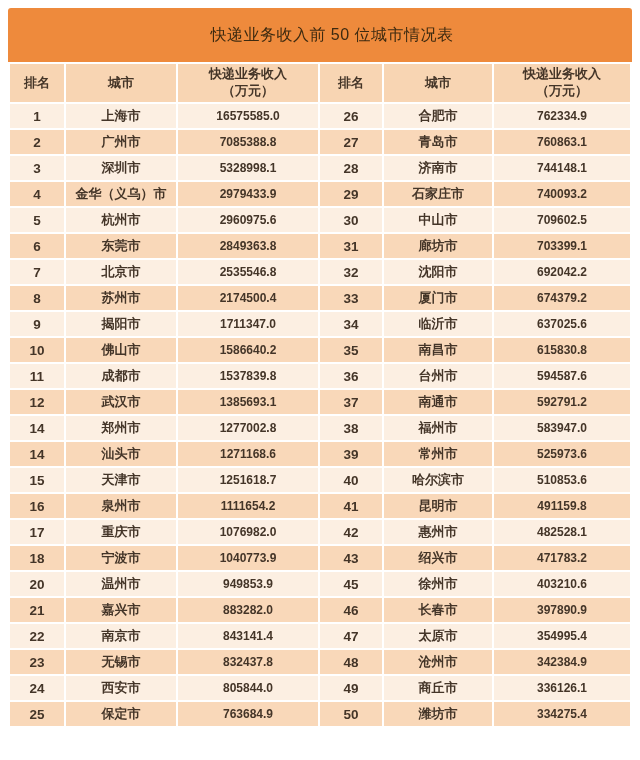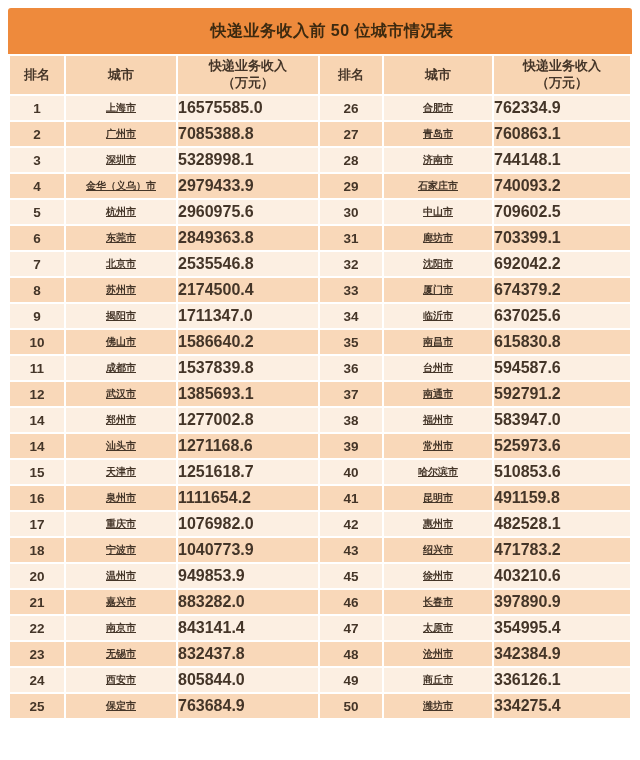--- a/index.html
+++ b/index.html
@@ -14,28 +14,28 @@
     overflow: hidden;
   }
   .page {
     box-sizing: border-box;
     width: 640px;
     height: 760px;
     padding: 8px;
     background: var(--background, #ffffff);
   }
   .title-bar {
-    height: 46px;
+    height: 54px;
     background: var(--title-bar, #ee8a3c);
     border-radius: 3px 3px 0 0;
     display: flex;
     align-items: center;
     justify-content: center;
     font-size: 16px;
-    font-weight: 700;
+    font-weight: 400;
     letter-spacing: 0.5px;
     color: var(--title-text, #3d2a10);
     padding-left: 24px;
   }
   table.rank-table {
     width: 624px;
     table-layout: fixed;
     border-collapse: separate;
     border-spacing: 2px;
   }
@@ -61,28 +61,27 @@
   }
   tbody tr:nth-child(odd) td { background: var(--row-light, #fcefe2); }
   tbody tr:nth-child(even) td { background: var(--row-peach, #f9d8b9); }
   td.rank {
     text-align: center;
     font-size: 13.5px;
     font-weight: 600;
   }
   td.city {
     text-align: center;
-    font-size: 10px;
+    font-size: 13px;
     font-weight: 700;
-    text-decoration: underline;
   }
   td.revenue {
-    text-align: left;
+    text-align: center;
     padding-right: 10px;
-    font-size: 16px;
+    font-size: 12px;
     font-weight: 600;
   }
 </style>
 </head>
 <body>
 
 <div class="page">
   <div class="title-bar">快递业务收入前 50 位城市情况表</div>
 
   <table class="rank-table">

